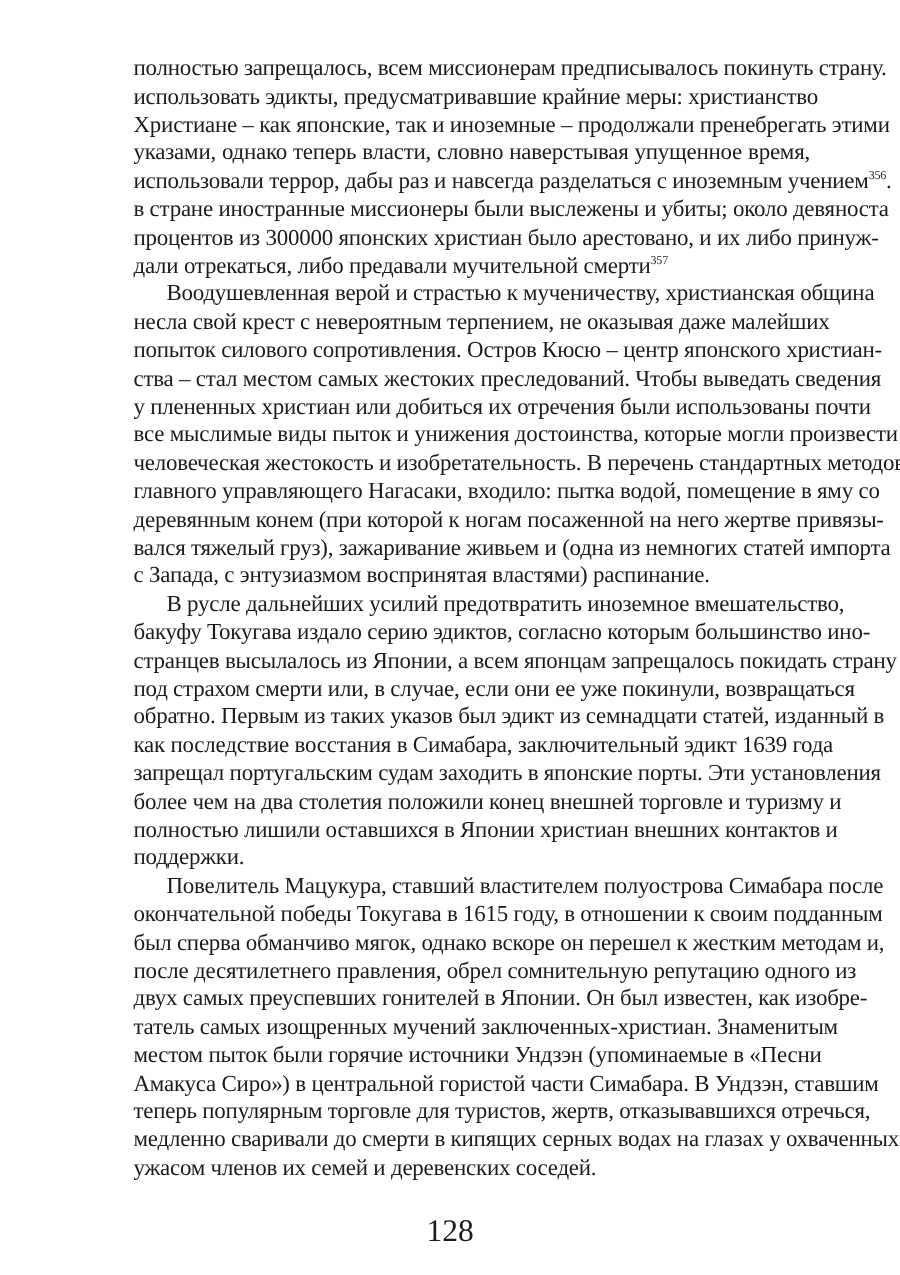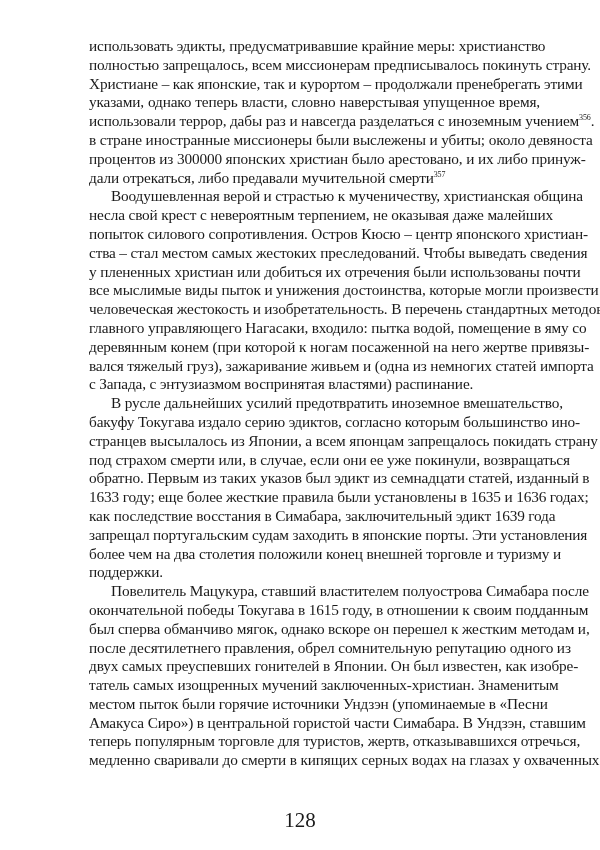--- a/index.html
+++ b/index.html
@@ -20,23 +20,23 @@
       position: absolute; left: 0; width: 600px; top: 808px; text-align: center;
       font-size: 21px; color: #1a1a1a;
     }
   </style>
 </head>
 <body>
 
 <div class="page">
 
   <div>
+    <span class="line">полностью запрещалось, всем миссионерам предписывалось покинуть страну.</span>
     <span class="line">использовать эдикты, предусматривавшие крайние меры: христианство</span>
-    <span class="line">полностью запрещалось, всем миссионерам предписывалось покинуть страну.</span>
-    <span class="line">Христиане – как японские, так и курортом – продолжали пренебрегать этими</span>
+    <span class="line">Христиане – как японские, так и иноземные – продолжали пренебрегать этими</span>
     <span class="line">указами, однако теперь власти, словно наверстывая упущенное время,</span>
     <span class="line"><span>использовали террор, дабы раз и навсегда разделаться с иноземным учением</span><sup>356</sup><span>.</span></span>
     <span class="line">в стране иностранные миссионеры были выслежены и убиты; около девяноста</span>
     <span class="line">процентов из 300000 японских христиан было арестовано, и их либо принуж-</span>
     <span class="line last"><span>дали отрекаться, либо предавали мучительной смерти</span><sup>357</sup></span>
   </div>
 
   <div>
     <span class="line indent">Воодушевленная верой и страстью к мученичеству, христианская община</span>
     <span class="line">несла свой крест с невероятным терпением, не оказывая даже малейших</span>
@@ -50,34 +50,35 @@
     <span class="line">вался тяжелый груз), зажаривание живьем и (одна из немногих статей импорта</span>
     <span class="line last">с Запада, с энтузиазмом воспринятая властями) распинание.</span>
   </div>
 
   <div>
     <span class="line indent">В русле дальнейших усилий предотвратить иноземное вмешательство,</span>
     <span class="line">бакуфу Токугава издало серию эдиктов, согласно которым большинство ино-</span>
     <span class="line">странцев высылалось из Японии, а всем японцам запрещалось покидать страну</span>
     <span class="line">под страхом смерти или, в случае, если они ее уже покинули, возвращаться</span>
     <span class="line">обратно. Первым из таких указов был эдикт из семнадцати статей, изданный в</span>
-    <span class="line">1633 году; еще более жесткие правила были установлены в 1635 и 1636 годах;</span>
     <span class="line">как последствие восстания в Симабара, заключительный эдикт 1639 года</span>
     <span class="line">запрещал португальским судам заходить в японские порты. Эти установления</span>
     <span class="line">более чем на два столетия положили конец внешней торговле и туризму и</span>
+    <span class="line">полностью лишили оставшихся в Японии христиан внешних контактов и</span>
     <span class="line last">поддержки.</span>
   </div>
 
   <div>
     <span class="line indent">Повелитель Мацукура, ставший властителем полуострова Симабара после</span>
     <span class="line">окончательной победы Токугава в 1615 году, в отношении к своим подданным</span>
     <span class="line">был сперва обманчиво мягок, однако вскоре он перешел к жестким методам и,</span>
     <span class="line">после десятилетнего правления, обрел сомнительную репутацию одного из</span>
     <span class="line">двух самых преуспевших гонителей в Японии. Он был известен, как изобре-</span>
     <span class="line">татель самых изощренных мучений заключенных-христиан. Знаменитым</span>
     <span class="line">местом пыток были горячие источники Ундзэн (упоминаемые в «Песни</span>
     <span class="line">Амакуса Сиро») в центральной гористой части Симабара. В Ундзэн, ставшим</span>
     <span class="line">теперь популярным торговле для туристов, жертв, отказывавшихся отречься,</span>
     <span class="line">медленно сваривали до смерти в кипящих серных водах на глазах у охваченных</span>
+    <span class="line last">ужасом членов их семей и деревенских соседей.</span>
   </div>
 </div>
 
 <div class="page-number">128</div>
 
 </body></html>

